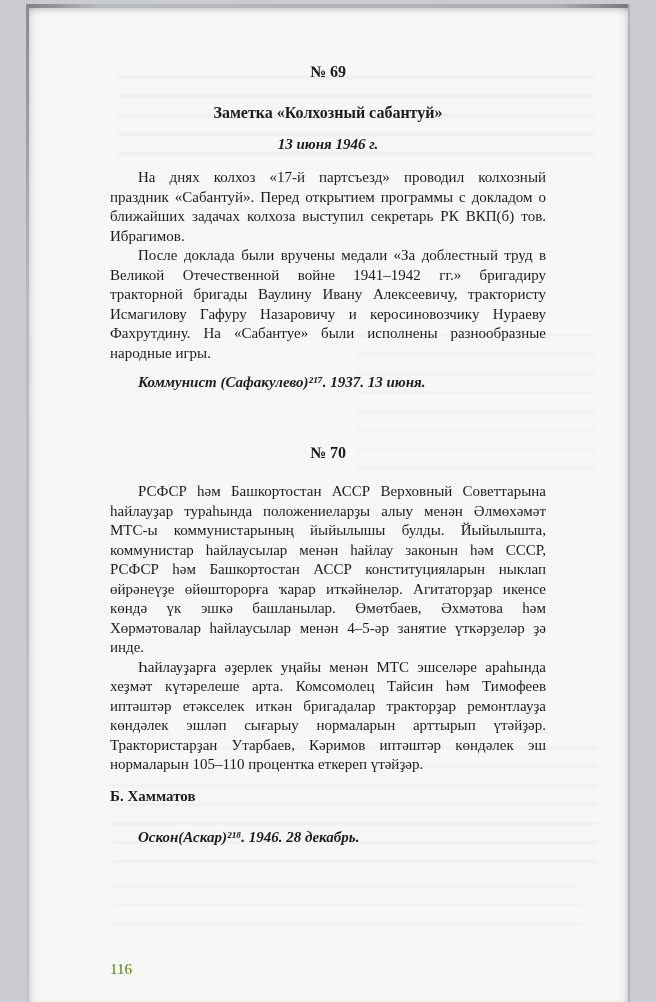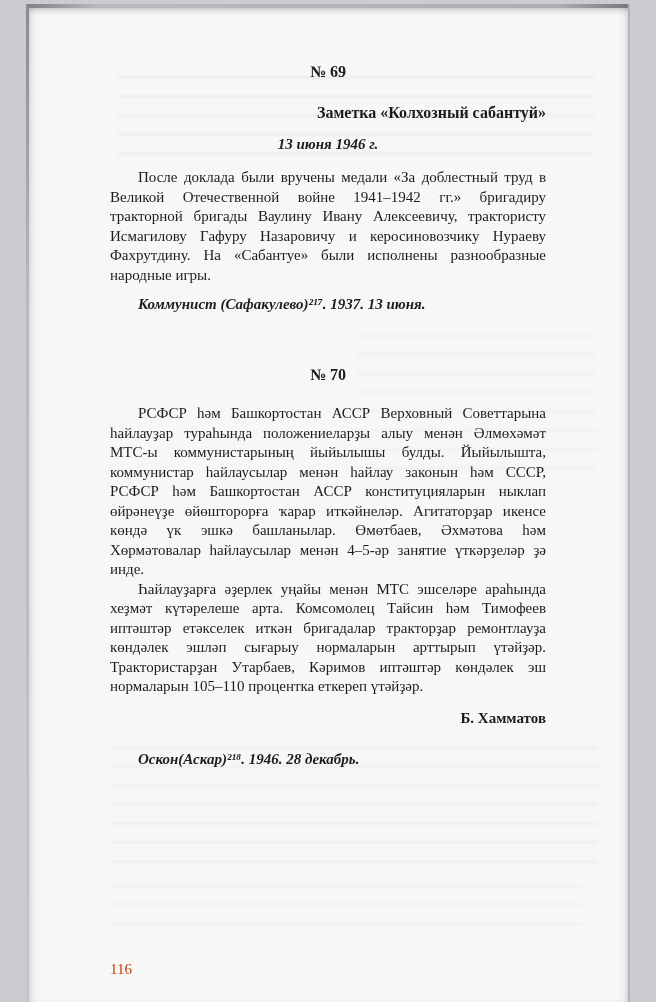--- a/index.html
+++ b/index.html
@@ -26,43 +26,43 @@
     position:relative;
     padding:58px 84px 0 84px;
     font-size:15px;
     line-height:19.5px;
   }
   .doc-number{
     text-align:center;font-weight:bold;font-size:16px;
     margin:0 0 20px 0;
   }
   .doc-title{
-    text-align:right;font-weight:bold;font-size:16px;line-height:21px;
+    text-align:center;font-weight:bold;font-size:16px;line-height:21px;
     margin:0 auto 12px auto;max-width:460px;
   }
   .doc-date{
     text-align:center;font-style:italic;font-weight:bold;
     margin:0 0 14px 0;
   }
   .para{
     margin:0;text-indent:28px;text-align:justify;
   }
   .source{
     font-style:italic;font-weight:bold;
     margin:10px 0 0 0;text-indent:28px;
   }
   .signature{
-    text-align:right;font-weight:bold;margin:12px 0 0 0;
+    font-weight:bold;margin:12px 0 0 0;
   }
   .gap-between-docs{height:50px;}
   .gap-after-source{height:22px;}
 
   .page-number{
     position:absolute;left:84px;bottom:28px;
-    font-size:15px;color:#c2410c;
+    font-size:15px;color:#4d7c0f;
   }
 
   
   .ghost{
     position:absolute;pointer-events:none;
     background:repeating-linear-gradient(180deg,
       rgba(95,95,120,.10) 0px, rgba(95,95,120,.10) 3px,
       rgba(0,0,0,0) 3px, rgba(0,0,0,0) 19px);
     filter:blur(1.3px);
     opacity:.55;
@@ -84,20 +84,21 @@
   <div class="ghost ghost-2"></div>
   <div class="ghost ghost-3"></div>
   <div class="ghost ghost-4"></div>
 
   <div class="content">
 
     <div>
       <p class="doc-number">№ 69</p>
       <p class="doc-title">Заметка «Колхозный сабантуй»</p>
       <p class="doc-date">13 июня 1946 г.</p>
+      <p class="para">На днях колхоз «17-й партсъезд» проводил колхозный праздник «Сабантуй». Перед открытием программы с докладом о ближайших задачах колхоза выступил секретарь РК ВКП(б) тов. Ибрагимов.</p>
       <p class="para">После доклада были вручены медали «За доблестный труд в Великой Отечественной войне 1941–1942 гг.» бригадиру тракторной бригады Ваулину Ивану Алексеевичу, трактористу Исмагилову Гафуру Назаровичу и керосиновозчику Нураеву Фахрутдину. На «Сабантуе» были исполнены разнообразные народные игры.</p>
       <p class="source">Коммунист (Сафакулево)²¹⁷. 1937. 13 июня.</p>
     </div>
 
     <div class="gap-between-docs"></div>
 
     <div>
       <p class="doc-number">№ 70</p>
       <p class="para">РСФСР һәм Башкортостан АССР Верховный Советтарына һайлауҙар тураһында положениеларҙы алыу менән Әлмөхәмәт МТС-ы коммунистарының йыйылышы булды. Йыйылышта, коммунистар һайлаусылар менән һайлау законын һәм СССР, РСФСР һәм Башкортостан АССР конституцияларын ныклап өйрәнеүҙе өйөшторорға ҡарар иткәйнеләр. Агитаторҙар икенсе көндә үк эшкә башланылар. Өмөтбаев, Әхмәтова һәм Хөрмәтовалар һайлаусылар менән 4–5-әр занятие үткәрҙеләр ҙә инде.</p>
       <p class="para">Һайлауҙарға әҙерлек уңайы менән МТС эшселәре араһында хеҙмәт күтәрелеше арта. Комсомолец Тайсин һәм Тимофеев иптәштәр етәкселек иткән бригадалар тракторҙар ремонтлауҙа көндәлек эшләп сығарыу нормаларын арттырып үтәйҙәр. Трактористарҙан Утарбаев, Кәримов иптәштәр көндәлек эш нормаларын 105–110 процентка еткереп үтәйҙәр.</p>

